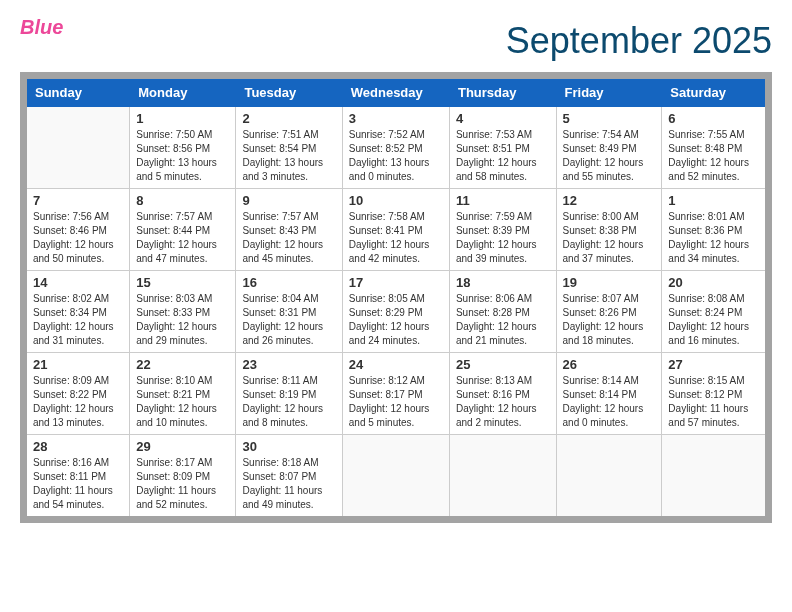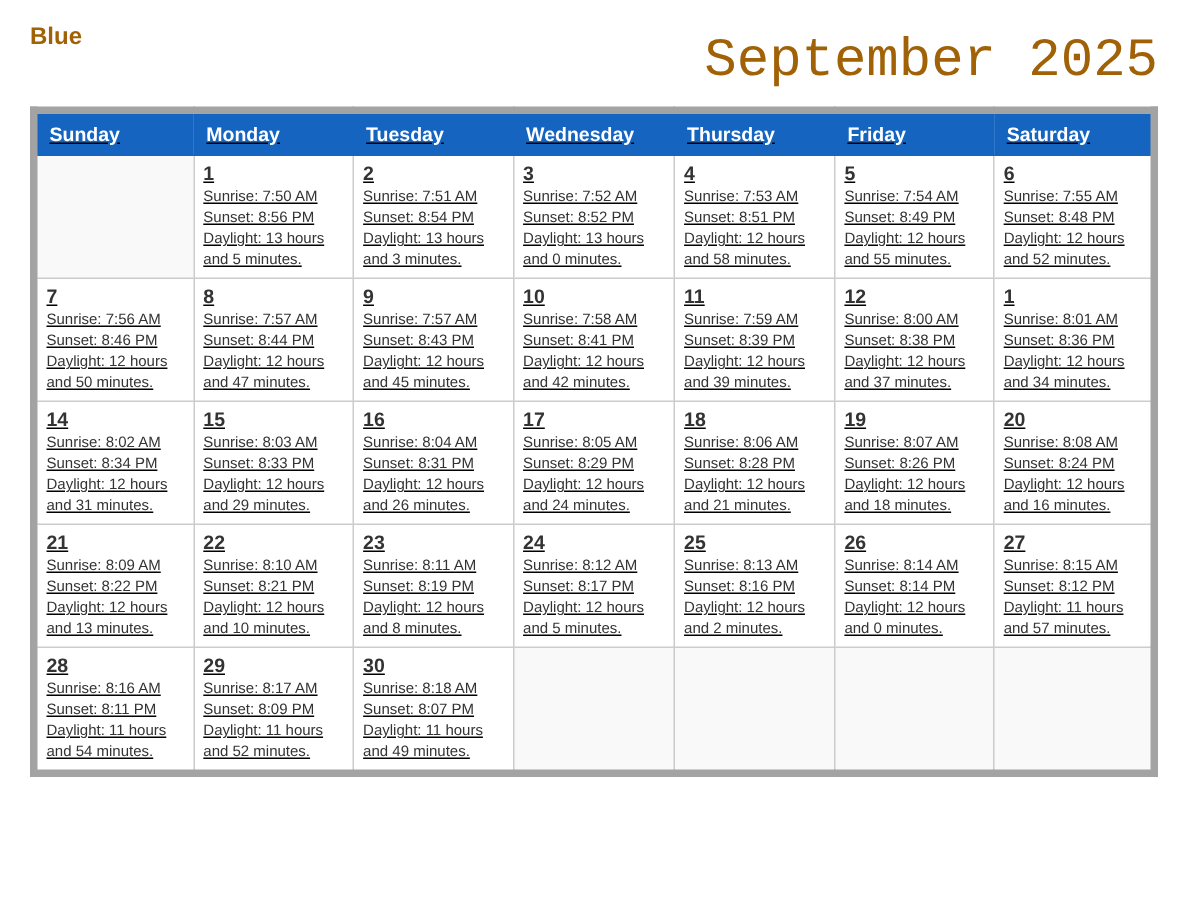--- a/index.html
+++ b/index.html
@@ -25,32 +25,30 @@
       display: flex;
       align-items: center;
       gap: 2px;
     }
     .title-area {
       text-align: right;
     }
     .month-title {
       font-size: 36px;
       font-weight: normal;
-      color: #a16207;
-      font-family: Liberation Mono, monospace;
+      color: #0c4a6e;
     }
     .location-title {
       font-size: 16px;
       color: #333;
     }
     .calendar {
       width: 100%;
       border-collapse: collapse;
-      border: 5px solid #a3a3a3;
-      text-decoration: underline;
+      border: 7px solid #a3a3a3;
     }
     .calendar th {
       background-color: #1565c0;
       color: #fff;
       text-align: left;
       padding: 6px 8px;
       font-size: 13px;
       border: 1px solid #1565c0;
     }
     .calendar td {
@@ -74,21 +72,21 @@
     }
     .empty-cell {
       background: #f9f9f9;
     }
   </style>
 </head>
 <body>
 
 <div class="header-area">
   <div class="logo">
-    <span style="font-size:16px;font-weight:bold;color:#a16207;margin-top:-4px;padding-left:0px;">Blue</span>
+    <span style="font-size:20px;font-weight:bold;color:#ec4899;margin-top:-4px;padding-left:0px;font-style:italic;">Blue</span>
   </div>
   <div class="title-area">
     <div class="month-title">September 2025</div>
   </div>
 </div>
 
 <table class="calendar">
   <thead>
     <tr>
       <th>Sunday</th>

